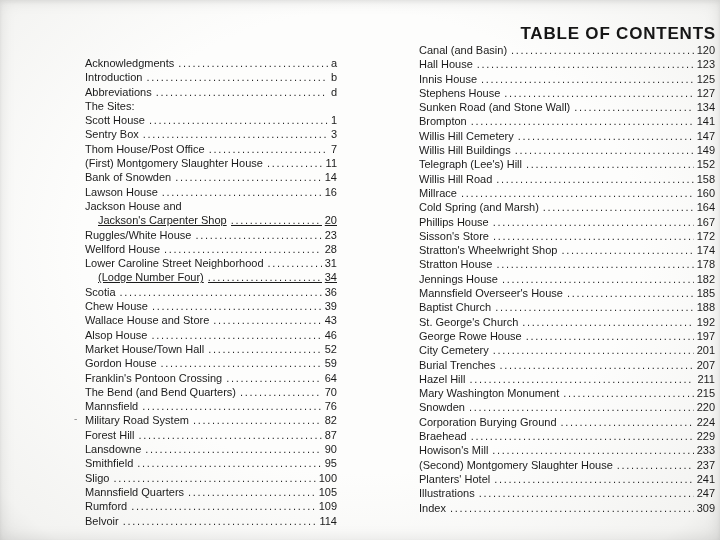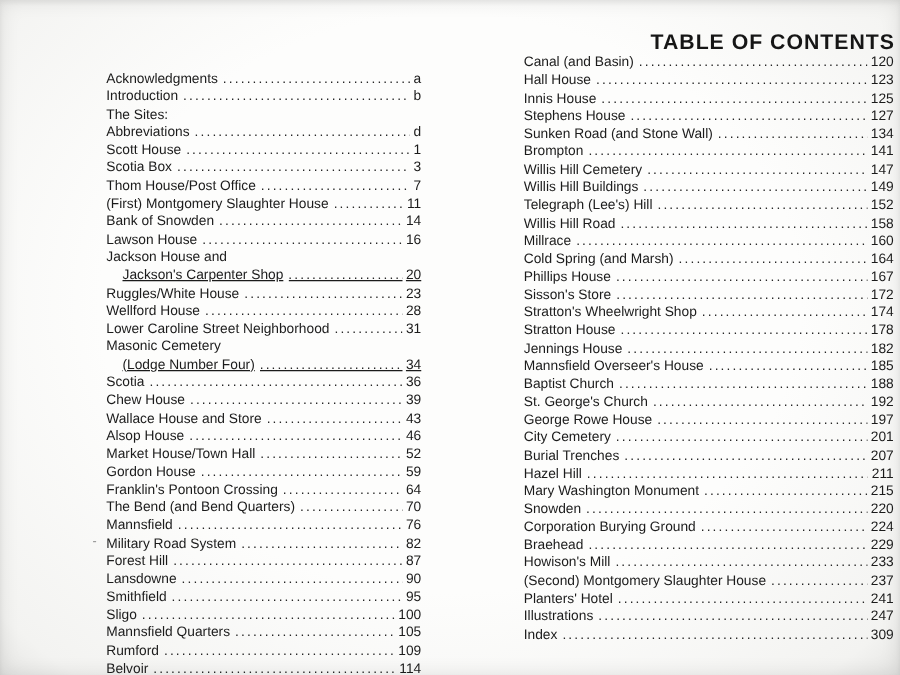--- a/index.html
+++ b/index.html
@@ -84,34 +84,34 @@
         <span class="label">Acknowledgments</span>
         <span class="leader"></span>
         <span class="page-num">a</span>
       </div>
       <div class="row">
         <span class="label">Introduction</span>
         <span class="leader"></span>
         <span class="page-num">b</span>
       </div>
       <div class="row">
+        <span class="label">Abbreviations</span>
+        <span class="leader"></span>
+        <span class="page-num">d</span>
+      </div>
+      <div class="row">
         <span class="label">The Sites:</span>
       </div>
       <div class="row">
-        <span class="label">Abbreviations</span>
-        <span class="leader"></span>
-        <span class="page-num">d</span>
-      </div>
-      <div class="row">
         <span class="label">Scott House</span>
         <span class="leader"></span>
         <span class="page-num">1</span>
       </div>
       <div class="row">
-        <span class="label">Scotia Box</span>
+        <span class="label">Sentry Box</span>
         <span class="leader"></span>
         <span class="page-num">3</span>
       </div>
       <div class="row">
         <span class="label">Thom House/Post Office</span>
         <span class="leader"></span>
         <span class="page-num">7</span>
       </div>
       <div class="row">
         <span class="label">(First) Montgomery Slaughter House</span>
@@ -143,23 +143,20 @@
       </div>
       <div class="row">
         <span class="label">Wellford House</span>
         <span class="leader"></span>
         <span class="page-num">28</span>
       </div>
       <div class="row">
         <span class="label">Lower Caroline Street Neighborhood</span>
         <span class="leader"></span>
         <span class="page-num">31</span>
-      </div>
-      <div class="row">
-        <span class="label">Masonic Cemetery</span>
       </div>
       <div class="row indent">
         <span class="label">(Lodge Number Four)</span>
         <span class="leader"></span>
         <span class="page-num">34</span>
       </div>
       <div class="row">
         <span class="label">Scotia</span>
         <span class="leader"></span>
         <span class="page-num">36</span>

